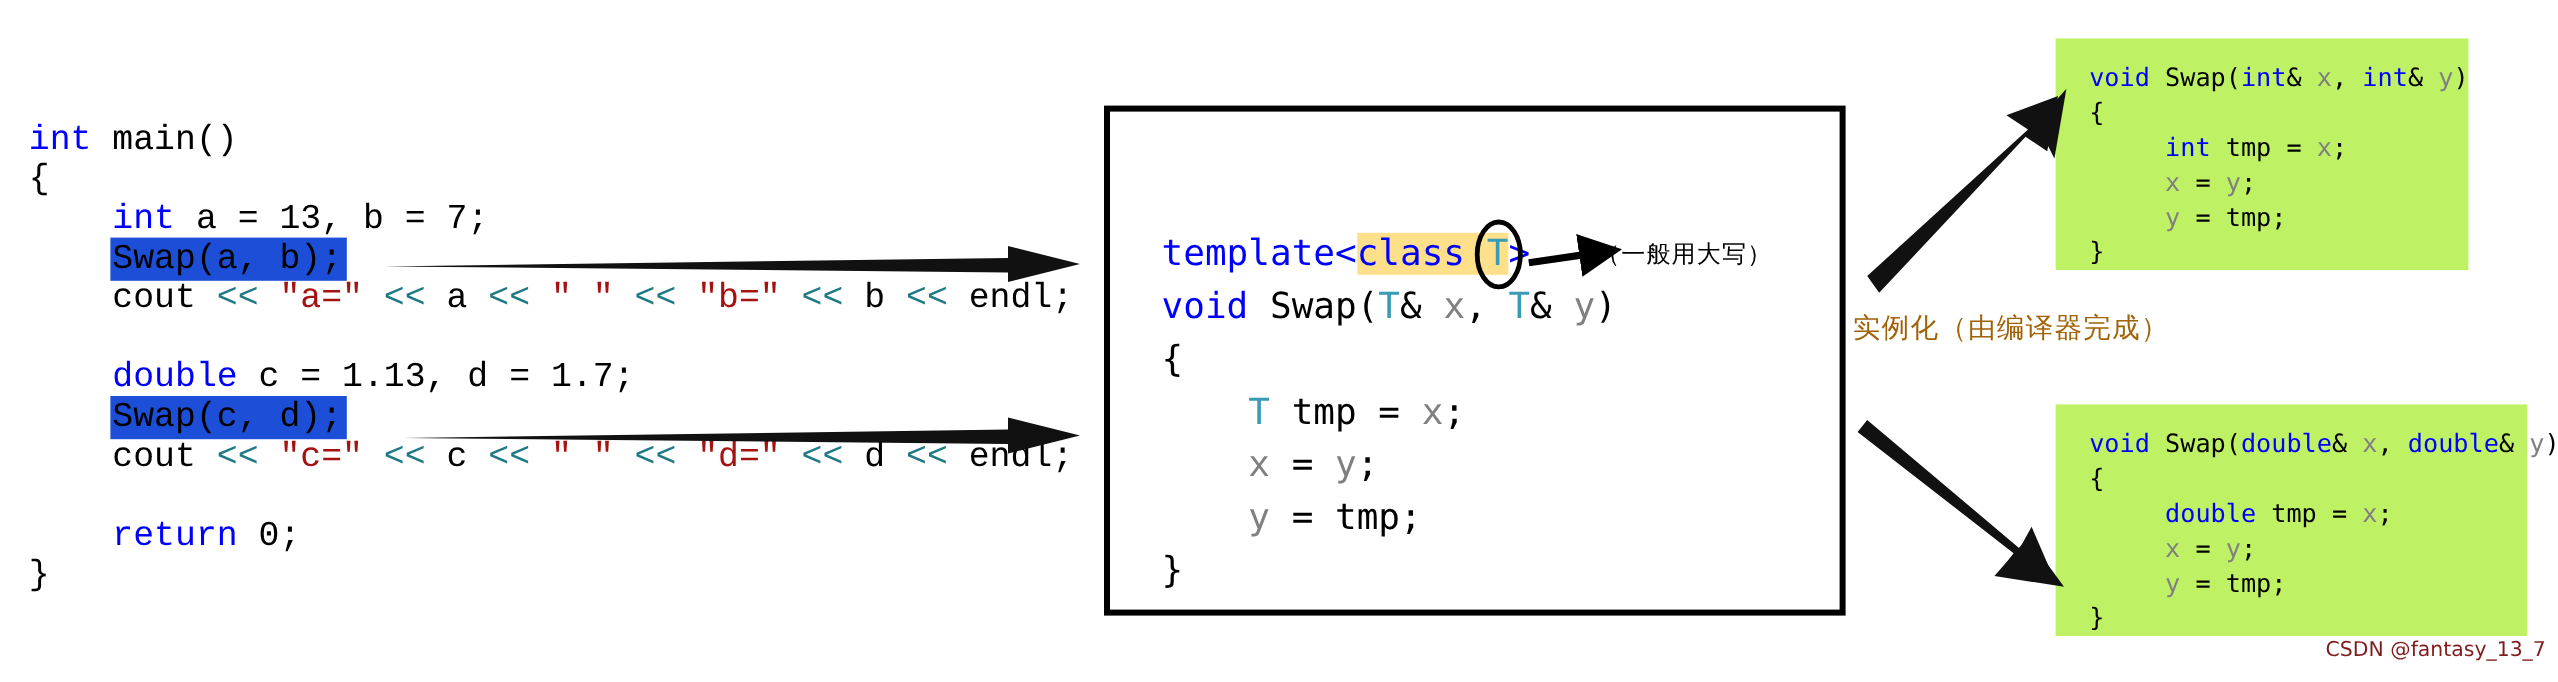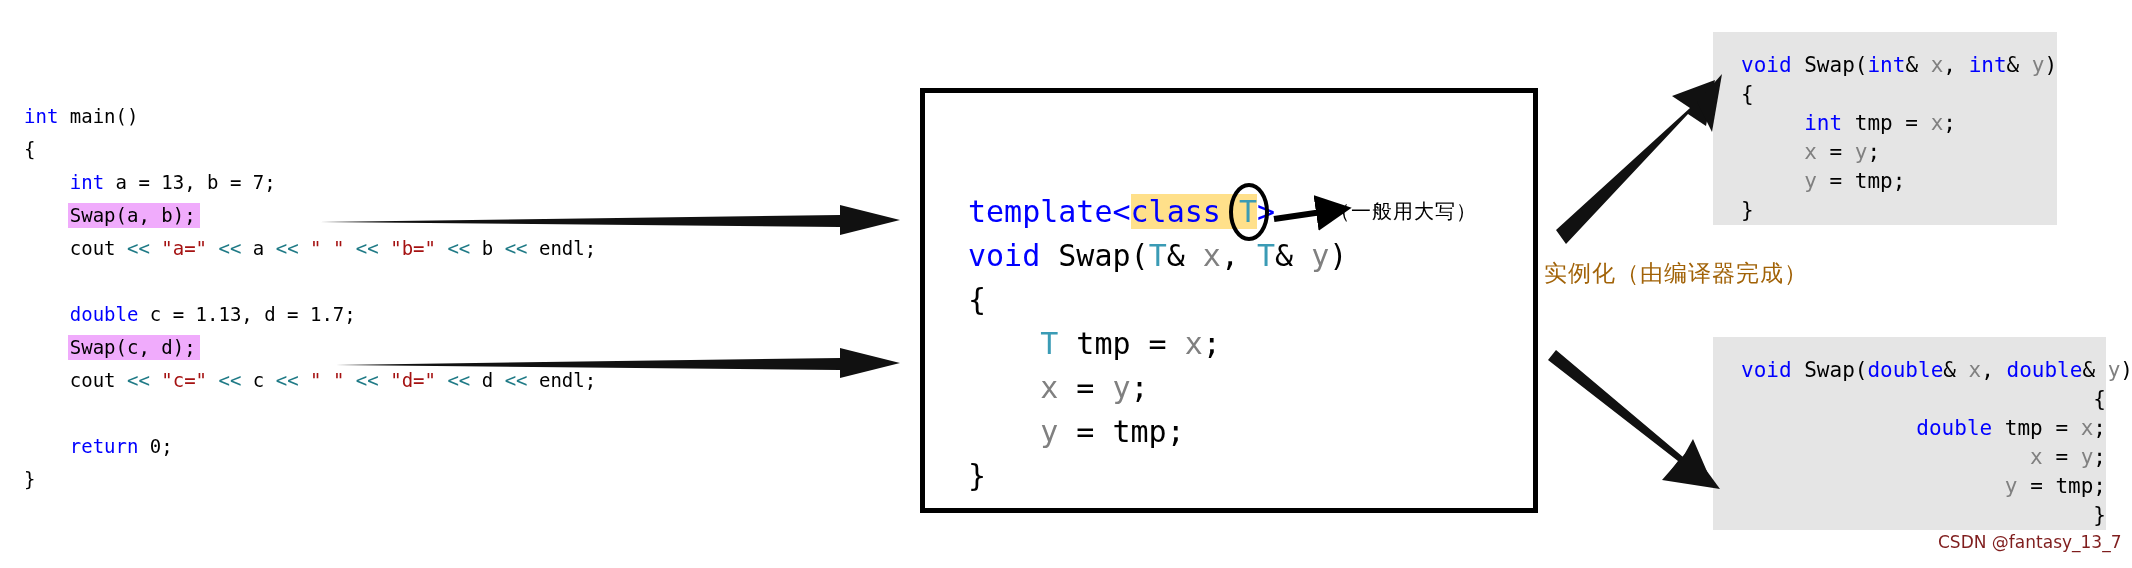--- a/index.html
+++ b/index.html
@@ -17,27 +17,27 @@
   .code{
     font-family:"DejaVu Sans Mono","Liberation Mono",monospace;
     white-space:pre;
     color:#000000;
   }
   .kw   {color:#0000ff;}      
   .str  {color:#a51212;}      
   .op   {color:#1f7a86;}      
   .tparam{color:#3a9bb5;}     
   .var  {color:#808080;}      
-  .hl-orange{background:#f0abfc;}
+  .hl-orange{background:#1d4ed8;}
   .hl-yellow{background:#ffe08a;}
 
   
   #left-code{
     position:absolute;left:24px;top:100px;
-    font-size:19px;line-height:33px;
+    font-size:29px;line-height:33px;font-family:Liberation Mono, monospace;
   }
   #left-code .ln{height:33px;}
   #left-code .hl-orange{padding:1px 4px 2px 2px;margin-left:-2px;}
 
   
   #center-box{
     position:absolute;left:920px;top:88px;
     width:618px;height:425px;
     border:5px solid #000000;
     background:#ffffff;
@@ -56,25 +56,25 @@
   #center-code .ln{height:44px;}
   #tparam-note{
     position:absolute;left:1330px;top:198px;
     font-family:Liberation Mono, monospace;
     font-size:20px;color:#000;white-space:pre;letter-spacing:1px;
   }
 
   
   .gray-box{
     position:absolute;
-    background:#e5e5e5;
+    background:#bef264;
     font-size:21px;line-height:29px;
   }
   #gray-top{left:1713px;top:32px;width:344px;height:193px;}
-  #gray-bottom{left:1713px;top:337px;width:393px;height:193px;text-align:right;}
+  #gray-bottom{left:1713px;top:337px;width:393px;height:193px;}
   .gray-box .inner{padding:19px 0 0 28px;}
   .gray-box .ln{height:29px;}
 
   #instantiate-note{
     position:absolute;left:1544px;top:258px;
     font-family:"DejaVu Sans","Liberation Sans",sans-serif;
     font-size:23px;color:#a16207;white-space:pre;letter-spacing:1px;
   }
 
   

